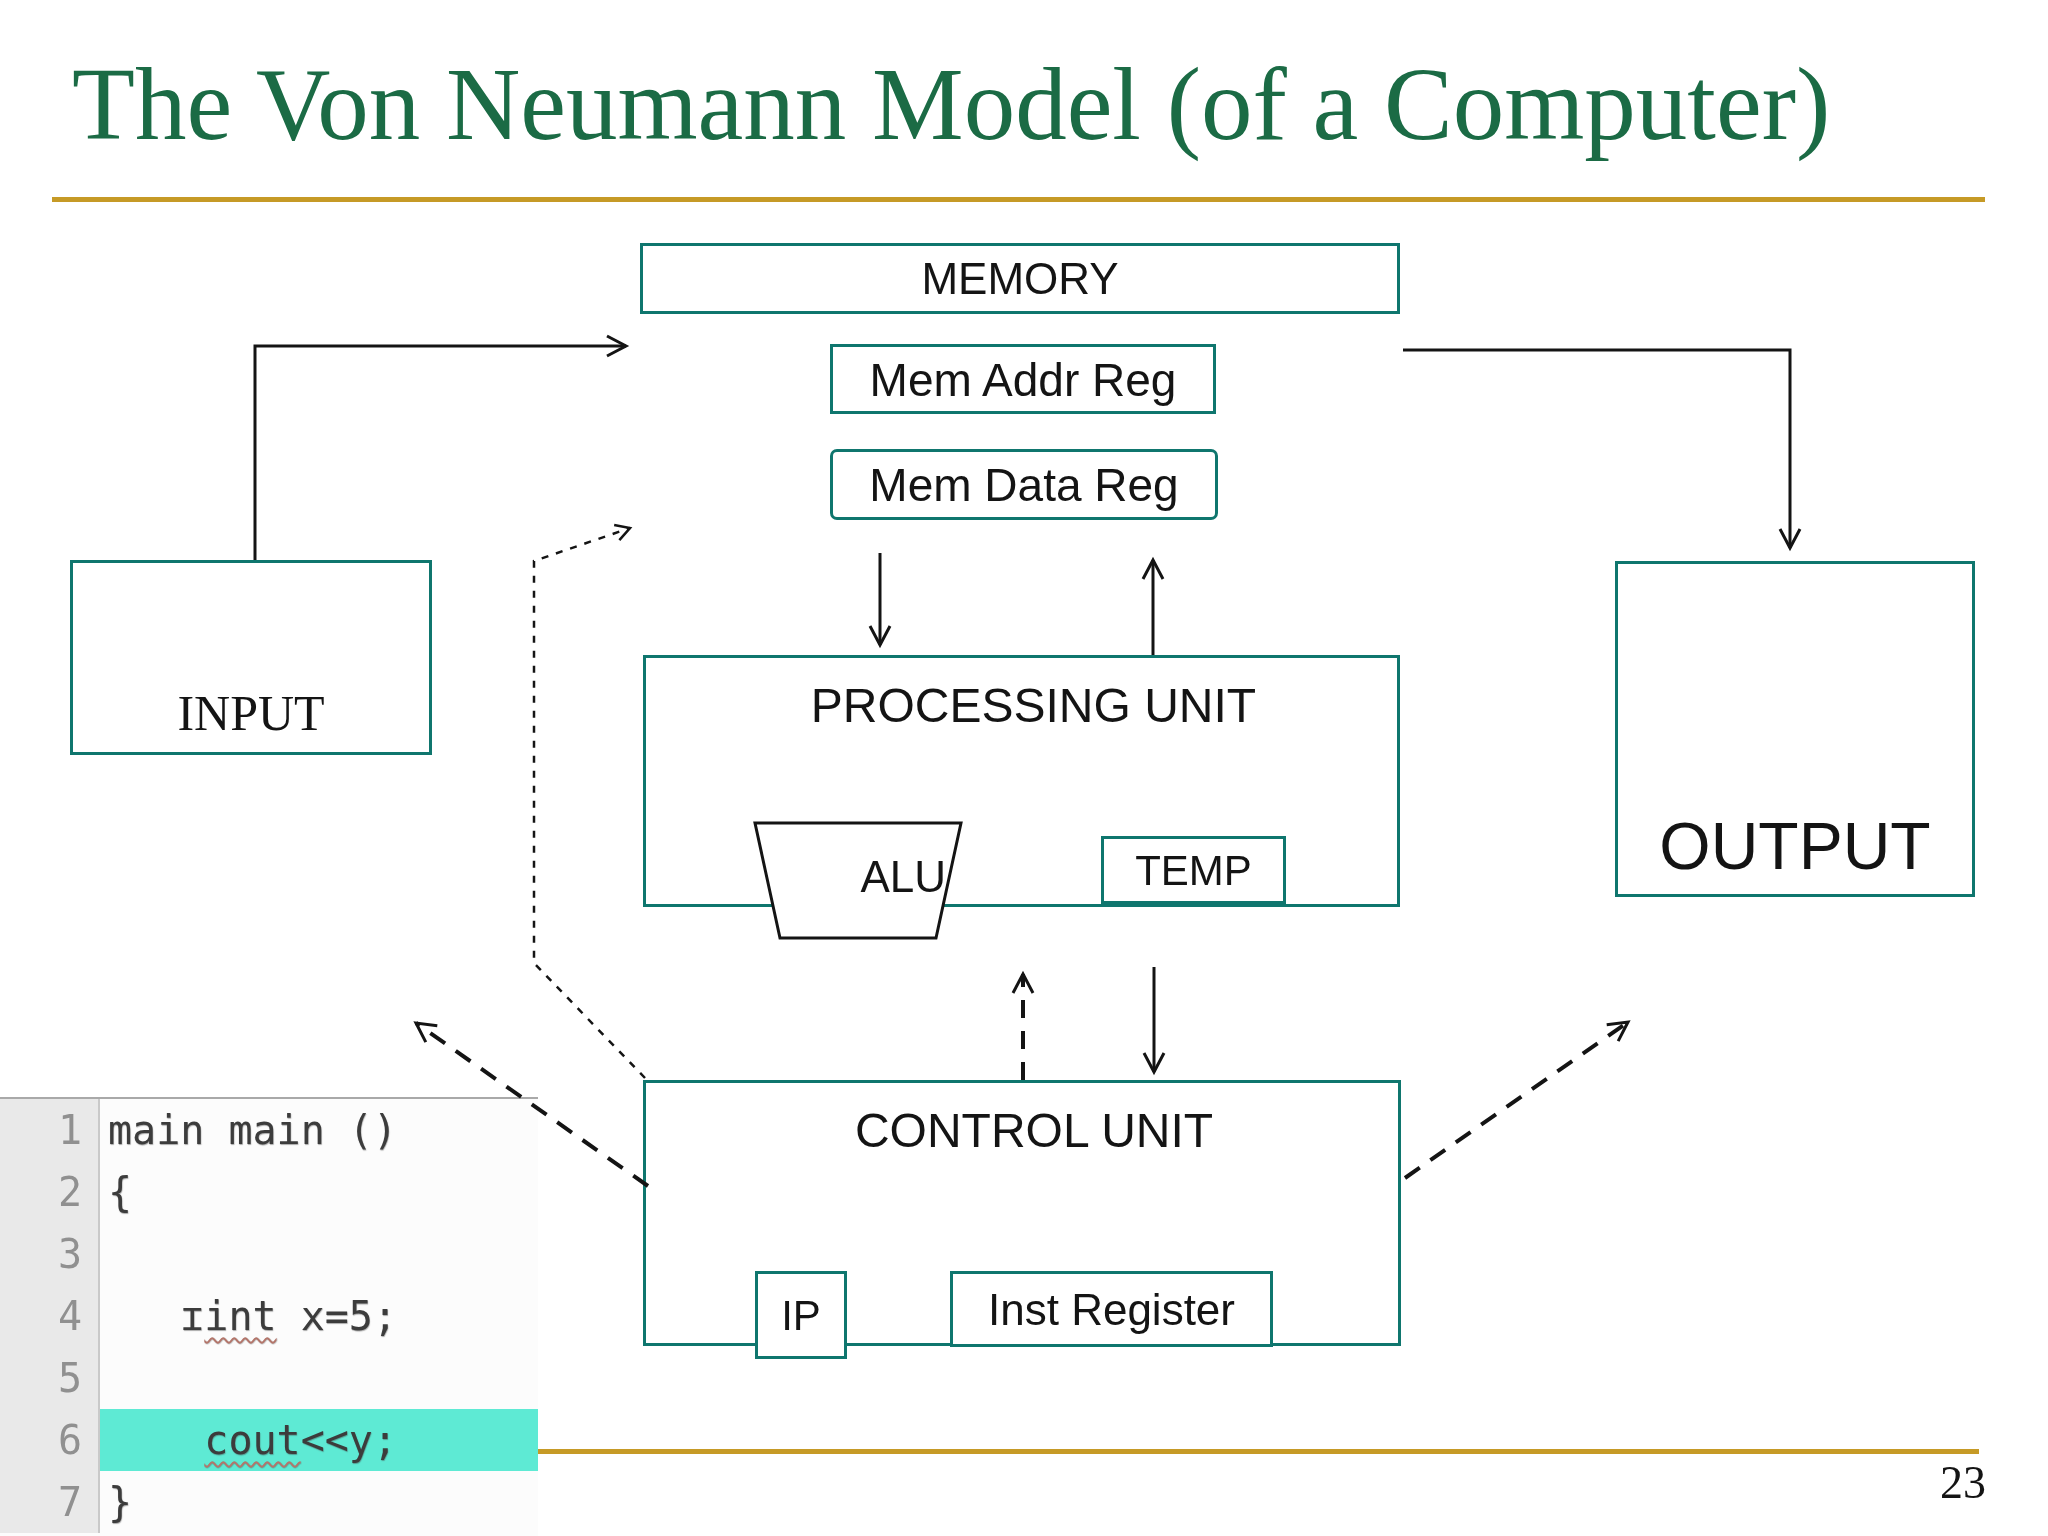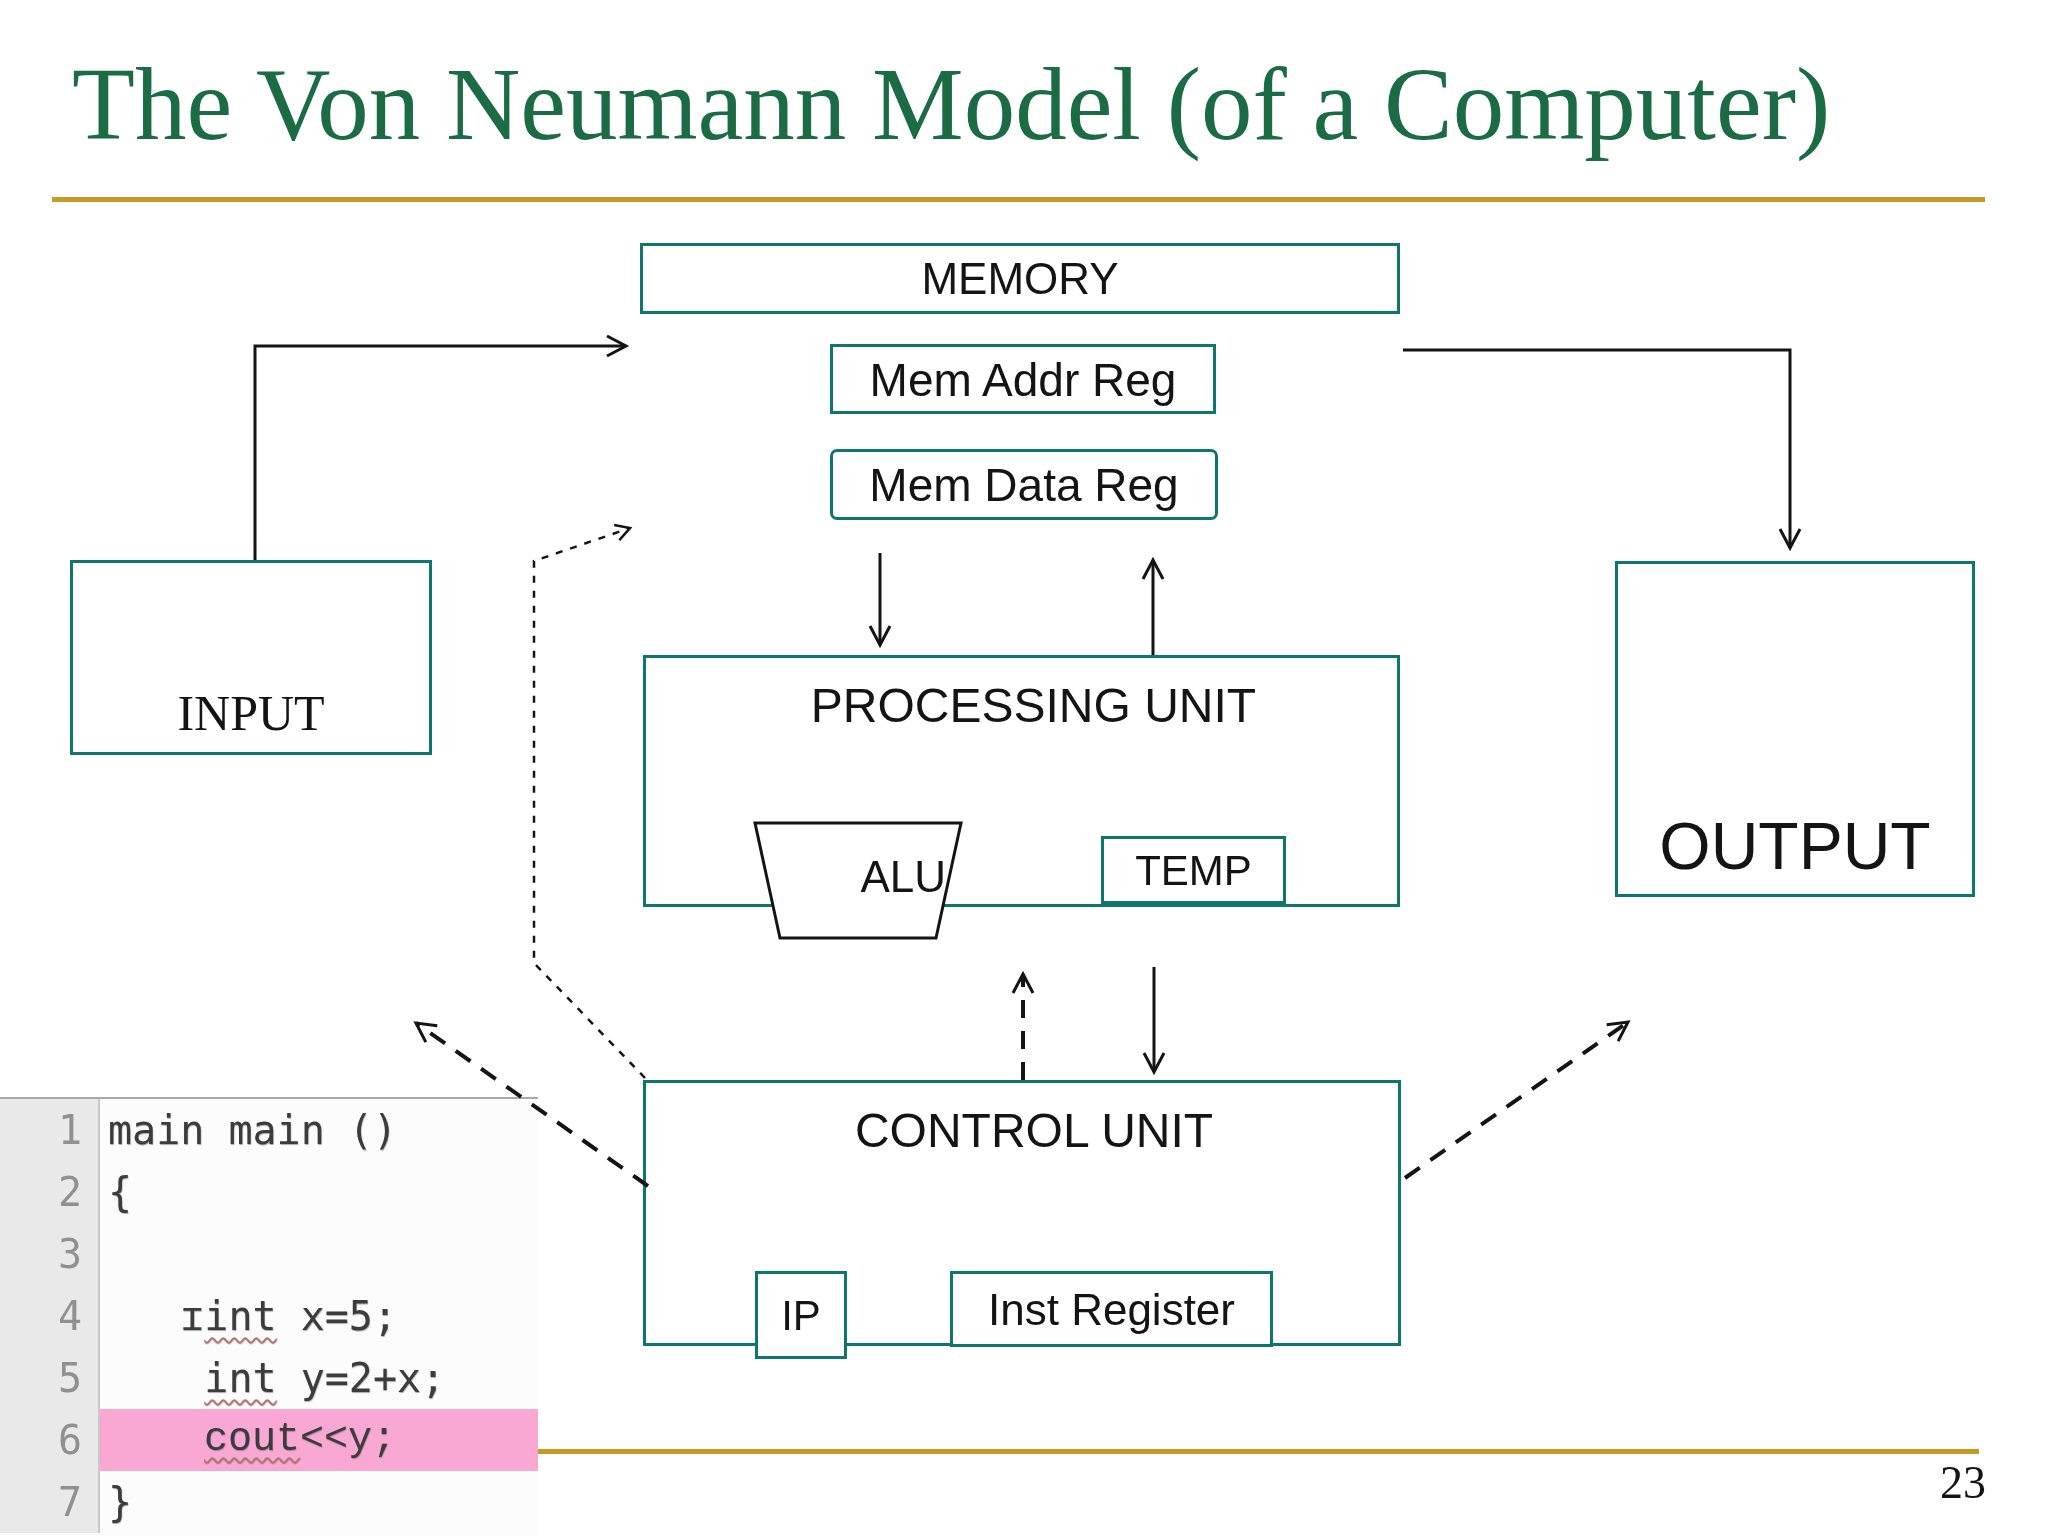--- a/index.html
+++ b/index.html
@@ -67,21 +67,21 @@
     background:#e9e9e9; border-right:2px solid #c9c9c9;
     color:#909090; font-size:40px; line-height:62px;
     text-align:right; padding-right:16px;
   }
   .txt {
     flex:1 1 auto; white-space:pre;
     color:#3c3c3c; font-size:40px; line-height:62px;
     padding-left:8px;
     text-shadow:0.5px 0.5px 1px rgba(70,70,70,0.45);
   }
-  .code-row.hl .txt { background:#f9a8d4;font-family:Liberation Mono, monospace; }
+  .code-row.hl .txt { background:#5eead4; }
   .squig {
     text-decoration-line:underline;
     text-decoration-style:wavy;
     text-decoration-color:#b4756a;
     text-decoration-thickness:2px;
     text-underline-offset:7px;
   }
 
   
   .page-number {
@@ -149,21 +149,20 @@
   <div class="code-row">
     <span class="gut">3</span>
     <span class="txt"><span></span><span class="squig"></span><span></span></span>
   </div>
   <div class="code-row">
     <span class="gut">4</span>
     <span class="txt"><span>   ɪ</span><span class="squig">int</span><span> x=5;</span></span>
   </div>
   <div class="code-row">
     <span class="gut">5</span>
-    <span class="txt"><span>    </span><span class="squig">int</span><span> y=2+x;</span></span>
   </div>
   <div class="code-row hl">
     <span class="gut">6</span>
     <span class="txt"><span>    </span><span class="squig">cout</span><span>&lt;&lt;y;</span></span>
   </div>
   <div class="code-row">
     <span class="gut">7</span>
     <span class="txt"><span>}</span><span class="squig"></span><span></span></span>
   </div>
 </div>

